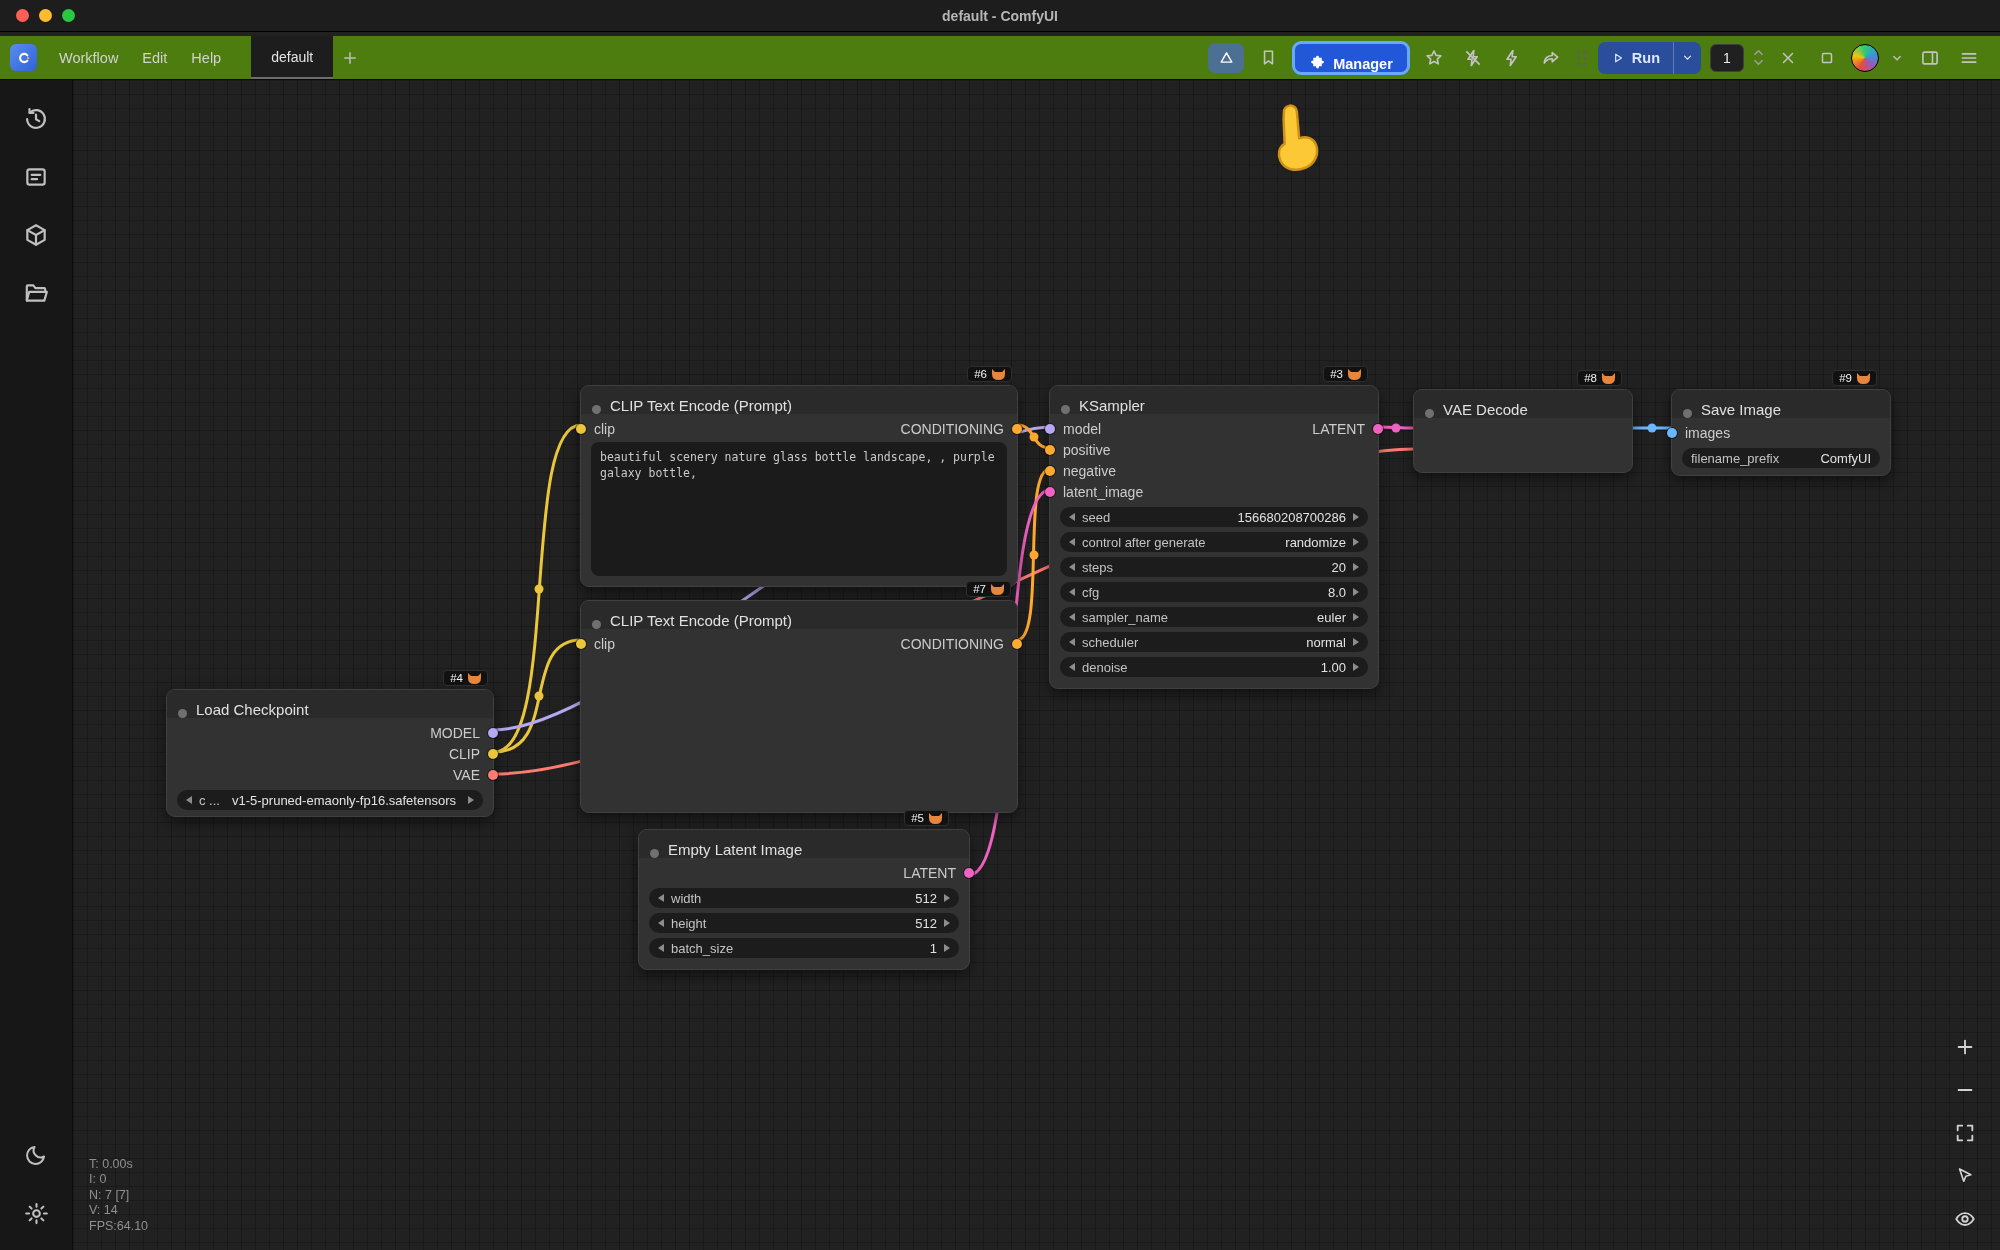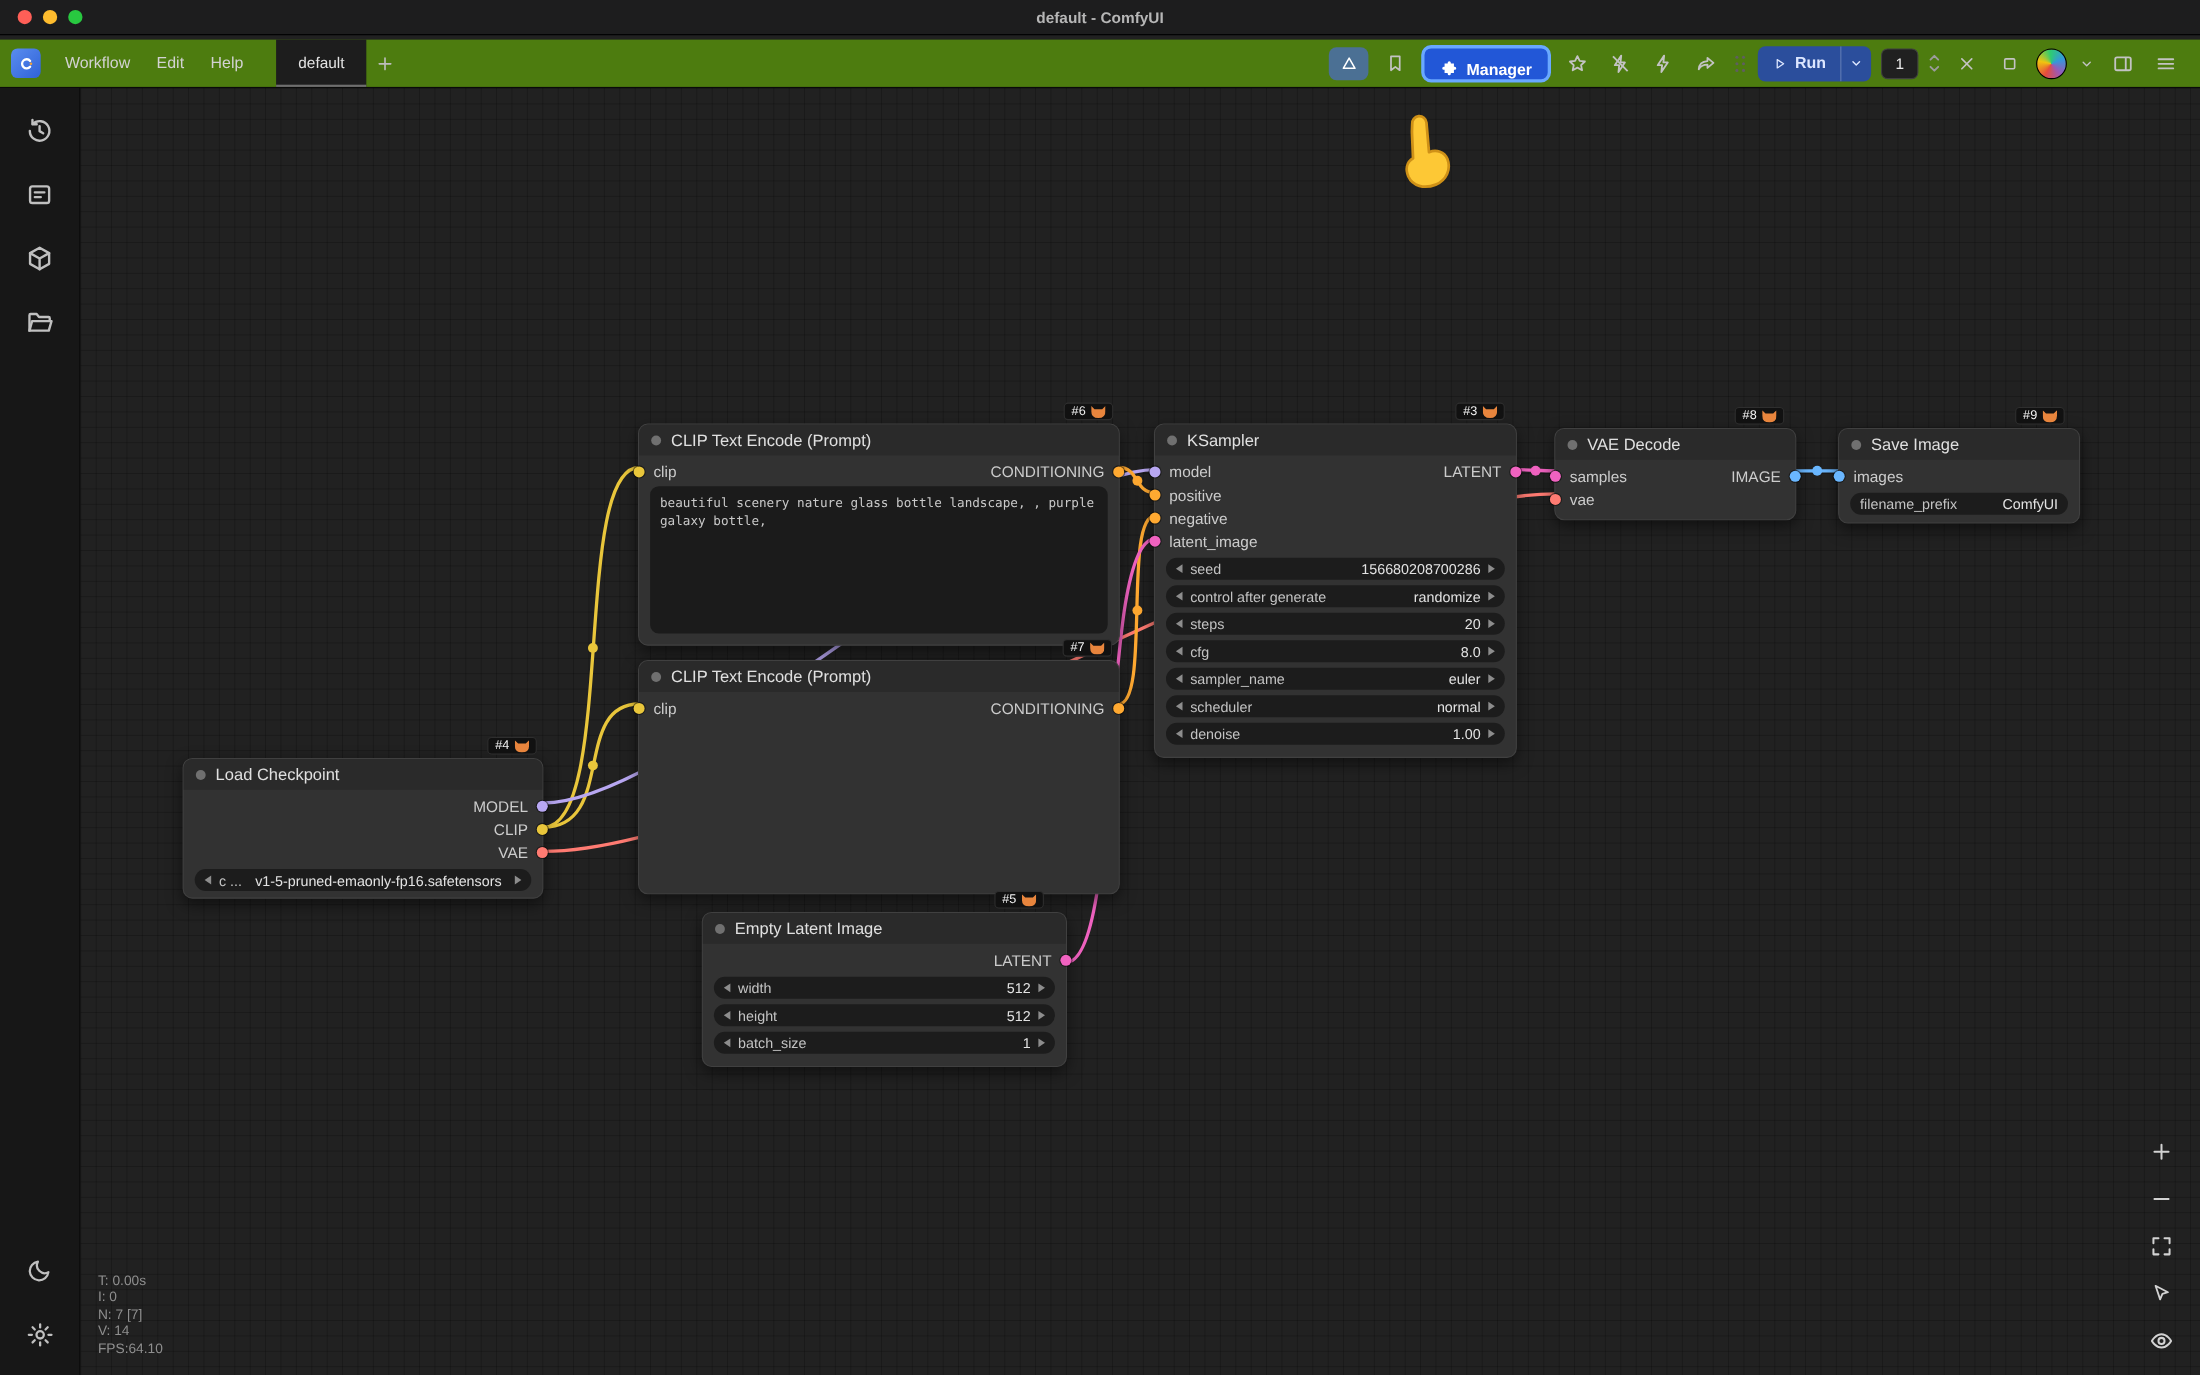--- a/index.html
+++ b/index.html
@@ -37,21 +37,21 @@
   .stepper{display:flex;flex-direction:column;gap:3px;color:#9b9b9b}
   .avatar{width:28px;height:28px;border-radius:50%;background:conic-gradient(from 210deg,#e74c3c,#f1c40f,#2ecc71,#3498db,#9b59b6,#e74c3c);border:1px solid #000}
 
   
   .sidebar{position:absolute;left:0;top:80px;bottom:0;width:73px;background:#171717;z-index:55;display:flex;flex-direction:column;align-items:center;padding:16px 0 14px;border-right:1px solid #0c0c0c}
   .side-icon{width:46px;height:46px;display:flex;align-items:center;justify-content:center;color:#c0c0c0;margin-bottom:12px;border-radius:9px}
   .side-spacer{flex:1}
 
   
   .node{position:absolute;background:#323232;border:1px solid #404040;border-radius:9px;box-shadow:0 5px 14px rgba(0,0,0,.5);z-index:2;display:flex;flex-direction:column;color:#cfcfcf}
-  .node-header{height:28px;flex:0 0 28px;display:flex;align-items:center;gap:9px;padding:0 11px;background:#2a2a2a;border-radius:8px 8px 0 0}
+  .node-header{height:28px;flex:0 0 28px;display:flex;align-items:flex-end;gap:9px;padding:0 11px;background:#2a2a2a;border-radius:8px 8px 0 0}
   .collapse-dot{width:9px;height:9px;border-radius:50%;background:#707070;flex:0 0 auto}
   .node-title{font-size:15px;color:#e0e0e0;white-space:nowrap}
   .slots{position:relative;padding-top:4px}
   .slot-row{position:relative;height:21px;display:flex;align-items:center;padding:0 13px;font-size:14px;color:#cccccc}
   .slot-row.io{justify-content:space-between}
   .slot-row.out{justify-content:flex-end}
   .dot{position:absolute;width:10px;height:10px;border-radius:50%;top:50%;transform:translateY(-50%);box-shadow:0 0 0 1px rgba(0,0,0,.45)}
   .dot.in{left:-5px}.dot.out{right:-5px}
   .widgets{display:flex;flex-direction:column;gap:5px;padding:5px 10px 10px}
   .widget{height:20px;flex:0 0 20px;background:#1c1c1c;border-radius:10px;display:flex;align-items:center;padding:0 9px;font-size:13px;color:#c3c3c3;gap:7px}
@@ -296,32 +296,20 @@
     <div class="badge" style="right:10px">
       <span>#8</span>
       <svg width="13" height="11" viewBox="0 0 13 11">
           <path d="M0 0 3 3h7L13 0v5q0 6-6.5 6T0 5z" fill="#e8853d"></path>
         </svg>
     </div>
     <div class="node-header">
       <span class="collapse-dot"></span>
       <span class="node-title">VAE Decode</span>
     </div>
-    <div class="slots">
-      <div class="slot-row io">
-        <span class="dot in" style="background: rgb(240, 98, 192);"></span>
-        <span>samples</span>
-        <span>IMAGE</span>
-        <span class="dot out" style="background: rgb(106, 183, 255);"></span>
-      </div>
-      <div class="slot-row">
-        <span class="dot in" style="background: rgb(255, 123, 114);"></span>
-        <span>vae</span>
-      </div>
-    </div>
   </div>
 
   <div class="node" id="n-save" style="left:1671px;top:389px;width:220px;height:87px">
     <div class="badge" style="right:13px">
       <span>#9</span>
       <svg width="13" height="11" viewBox="0 0 13 11">
           <path d="M0 0 3 3h7L13 0v5q0 6-6.5 6T0 5z" fill="#e8853d"></path>
         </svg>
     </div>
     <div class="node-header">

